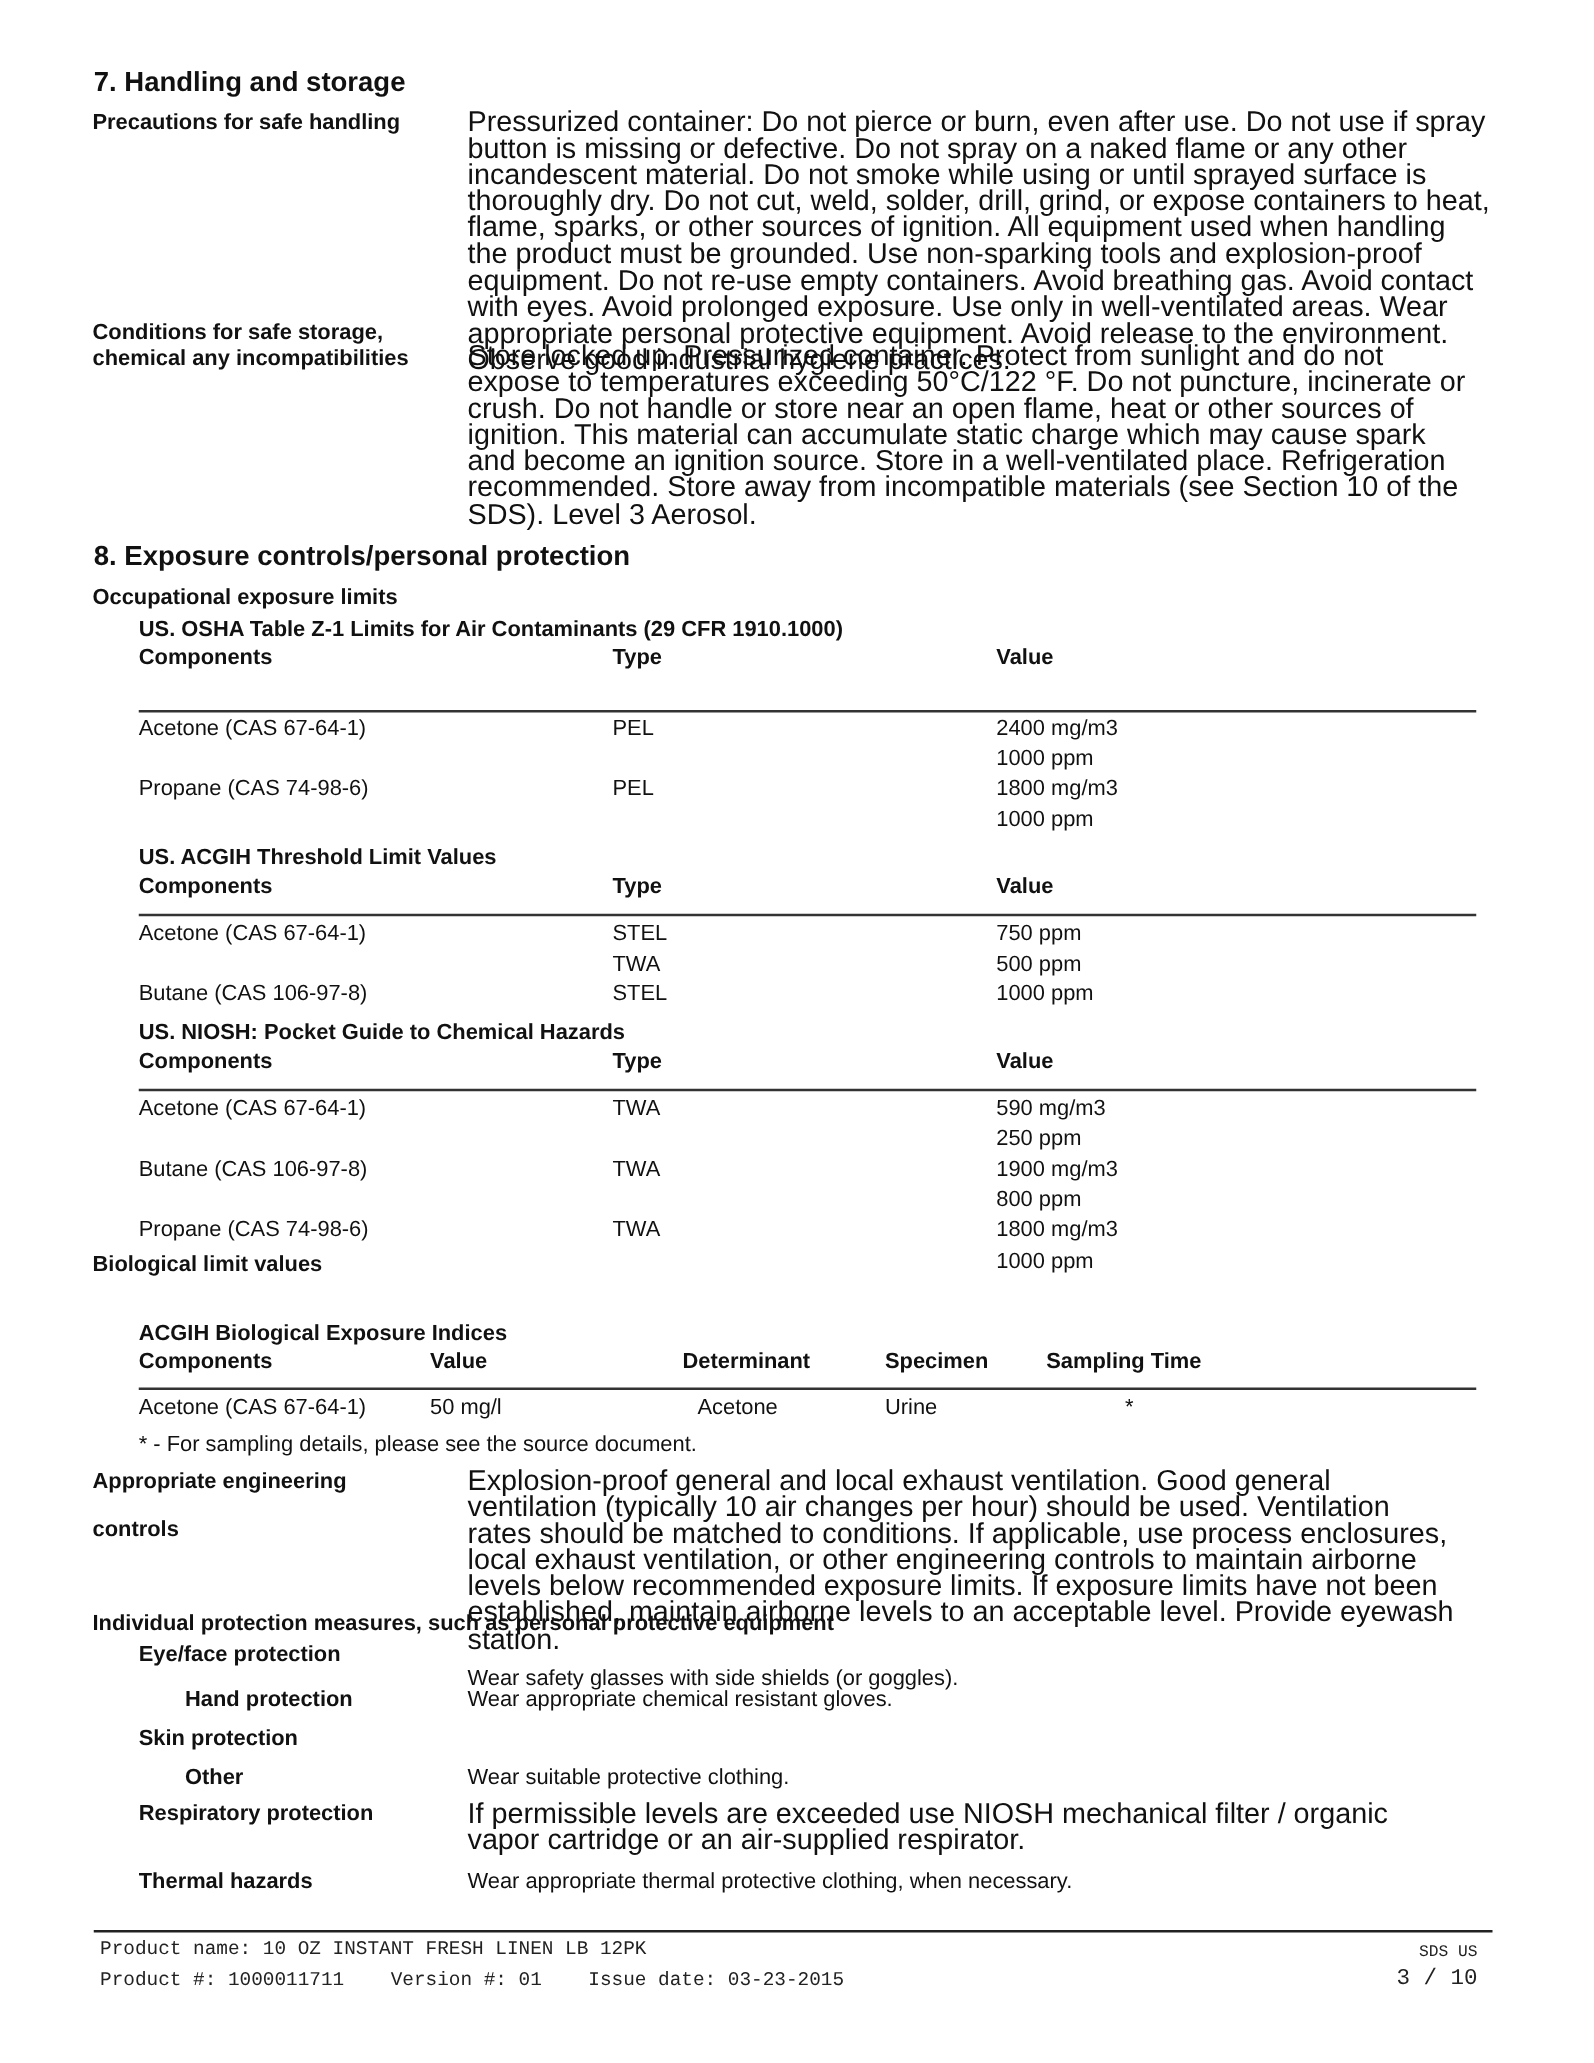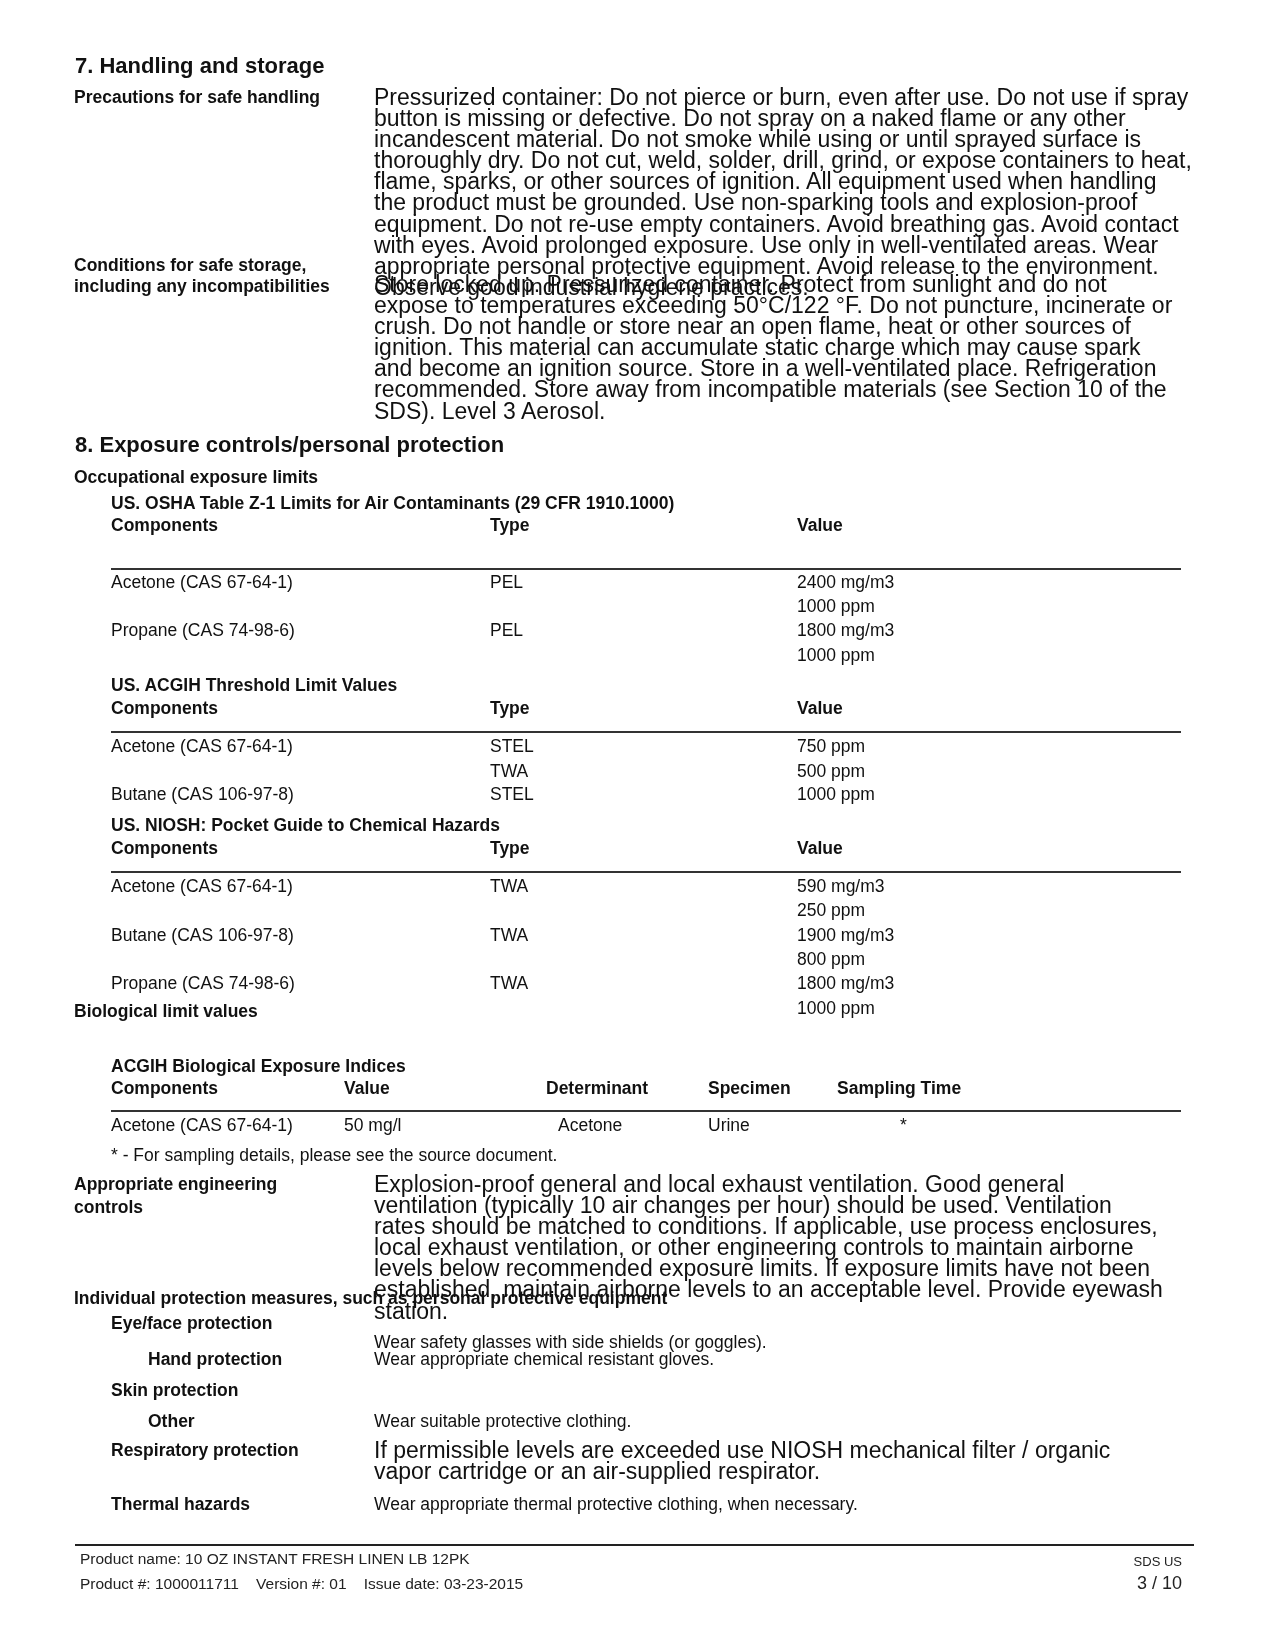--- a/index.html
+++ b/index.html
@@ -10,37 +10,37 @@
   .page { position: absolute; left: 0; top: 0; width: 1275px; height: 1650px; }
   .abs { position: absolute; }
   .h1 { font-size: 22px; font-weight: bold; left: 75px; letter-spacing: 0px; }
   .lbl { font-size: 17.5px; font-weight: bold; line-height: 21px; }
   .txt { font-size: 17.5px; line-height: 21.1px; }
   .para { left: 374px; width: 830px; font-size: 23px; line-height: 21.1px; }
   .para p { margin: 0; }
   .tbl-title { font-size: 17.5px; font-weight: bold; }
   .rule { position: absolute; height: 1.5px; background: #333; }
   .footer-rule { position: absolute; height: 1.5px; background: #222; left: 75px; width: 1119px; top: 1544px; }
-  .foot { font-size: 15.5px; color: #222; }
+  .foot { font-size: 15.5px; color: #222; font-family: Liberation Mono, monospace; }
 </style>
 </head>
 <body>
 
 <div class="page">
 
   <div class="abs h1" style="top:53px;">7. Handling and storage</div>
 
   <div class="abs lbl" style="left:74px; top:87px;">Precautions for safe handling</div>
   <div class="abs para" style="top:87px; width:818px;">
     <p>Pressurized container:  Do not pierce or burn, even after use. Do not use if spray button is missing or defective. Do not spray on a naked flame or any other incandescent material. Do not smoke while using or until sprayed surface is thoroughly dry. Do not cut, weld, solder, drill, grind, or expose containers to heat, flame, sparks, or other sources of ignition. All equipment used when handling the product must be grounded. Use non-sparking tools and explosion-proof equipment. Do not re-use empty containers. Avoid breathing gas. Avoid contact with eyes. Avoid prolonged exposure. Use only in well-ventilated areas. Wear appropriate personal protective equipment. Avoid release to the environment. Observe good industrial hygiene practices.</p>
   </div>
 
   <div class="abs lbl" style="left:74px; top:255px;">
     <div>Conditions for safe storage,</div>
-    <div>including any incompatibilities</div>
+    <div>chemical any incompatibilities</div>
   </div>
   <div class="abs para" style="top:255px; width:810px;">
     <p style="margin-top:19px;">Store locked up. Pressurized container. Protect from sunlight and do not expose to temperatures exceeding 50°C/122 °F. Do not puncture, incinerate or crush. Do not handle or store near an open flame, heat or other sources of ignition. This material can accumulate static charge which may cause spark and become an ignition source. Store in a well-ventilated place. Refrigeration recommended. Store away from incompatible materials (see Section 10 of the SDS). Level 3 Aerosol.</p>
   </div>
 
   <div class="abs h1" style="top:432px;">8. Exposure controls/personal protection</div>
   <div class="abs lbl" style="left:74px; top:467px;">Occupational exposure limits</div>
 
   <div class="abs tbl-title" style="left:111px; top:493px;">US. OSHA Table Z-1 Limits for Air Contaminants (29 CFR 1910.1000)</div>
   <div class="abs lbl" style="left:111px; top:515px;">Components</div>
@@ -102,21 +102,21 @@
 
   <div class="abs txt" style="left:111px; top:1115px;">Acetone (CAS 67-64-1)</div>
   <div class="abs txt" style="left:344px; top:1115px;">50 mg/l</div>
   <div class="abs txt" style="left:546px; top:1115px;margin-left:12px;">Acetone</div>
   <div class="abs txt" style="left:708px; top:1115px;">Urine</div>
   <div class="abs txt" style="left:900px; top:1115px;">*</div>
   <div class="abs txt" style="left:111px; top:1145px;">* - For sampling details, please see the source document.</div>
 
   <div class="abs lbl" style="left:74px; top:1174px;">
     <div>Appropriate engineering</div>
-    <div style="margin-top:2px;">controls</div>
+    <div style="margin-top:18px;">controls</div>
   </div>
   <div class="abs para" style="top:1174px; width:795px;">
     <p>Explosion-proof general and local exhaust ventilation. Good general ventilation (typically 10 air changes per hour) should be used. Ventilation rates should be matched to conditions. If applicable, use process enclosures, local exhaust ventilation, or other engineering controls to maintain airborne levels below recommended exposure limits. If exposure limits have not been established, maintain airborne levels to an acceptable level. Provide eyewash station.</p>
   </div>
 
   <div class="abs lbl" style="left:74px; top:1288px;">Individual protection measures, such as personal protective equipment</div>
 
   <div class="abs lbl" style="left:111px; top:1313px;">Eye/face protection</div>
   <div class="abs txt" style="left:374px; top:1332px;">Wear safety glasses with side shields (or goggles).</div>
 

